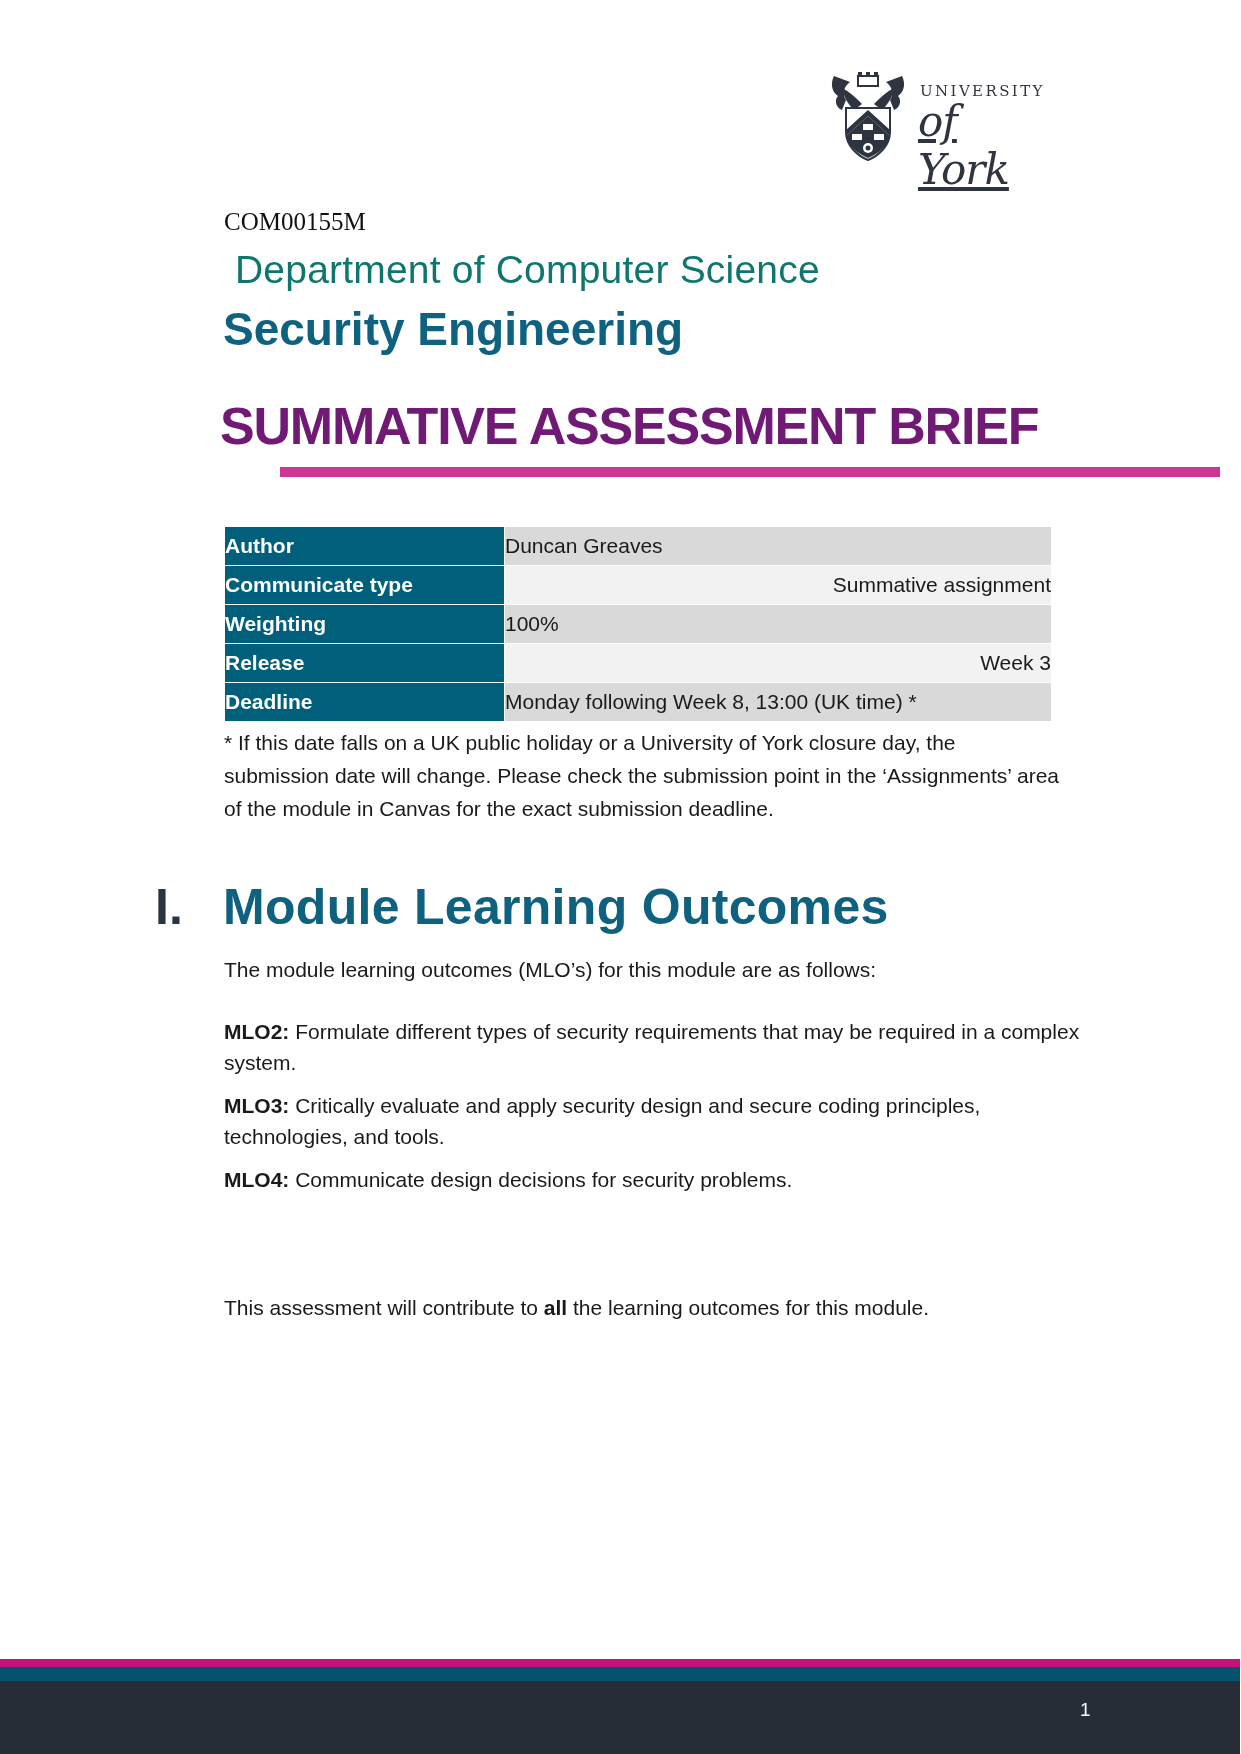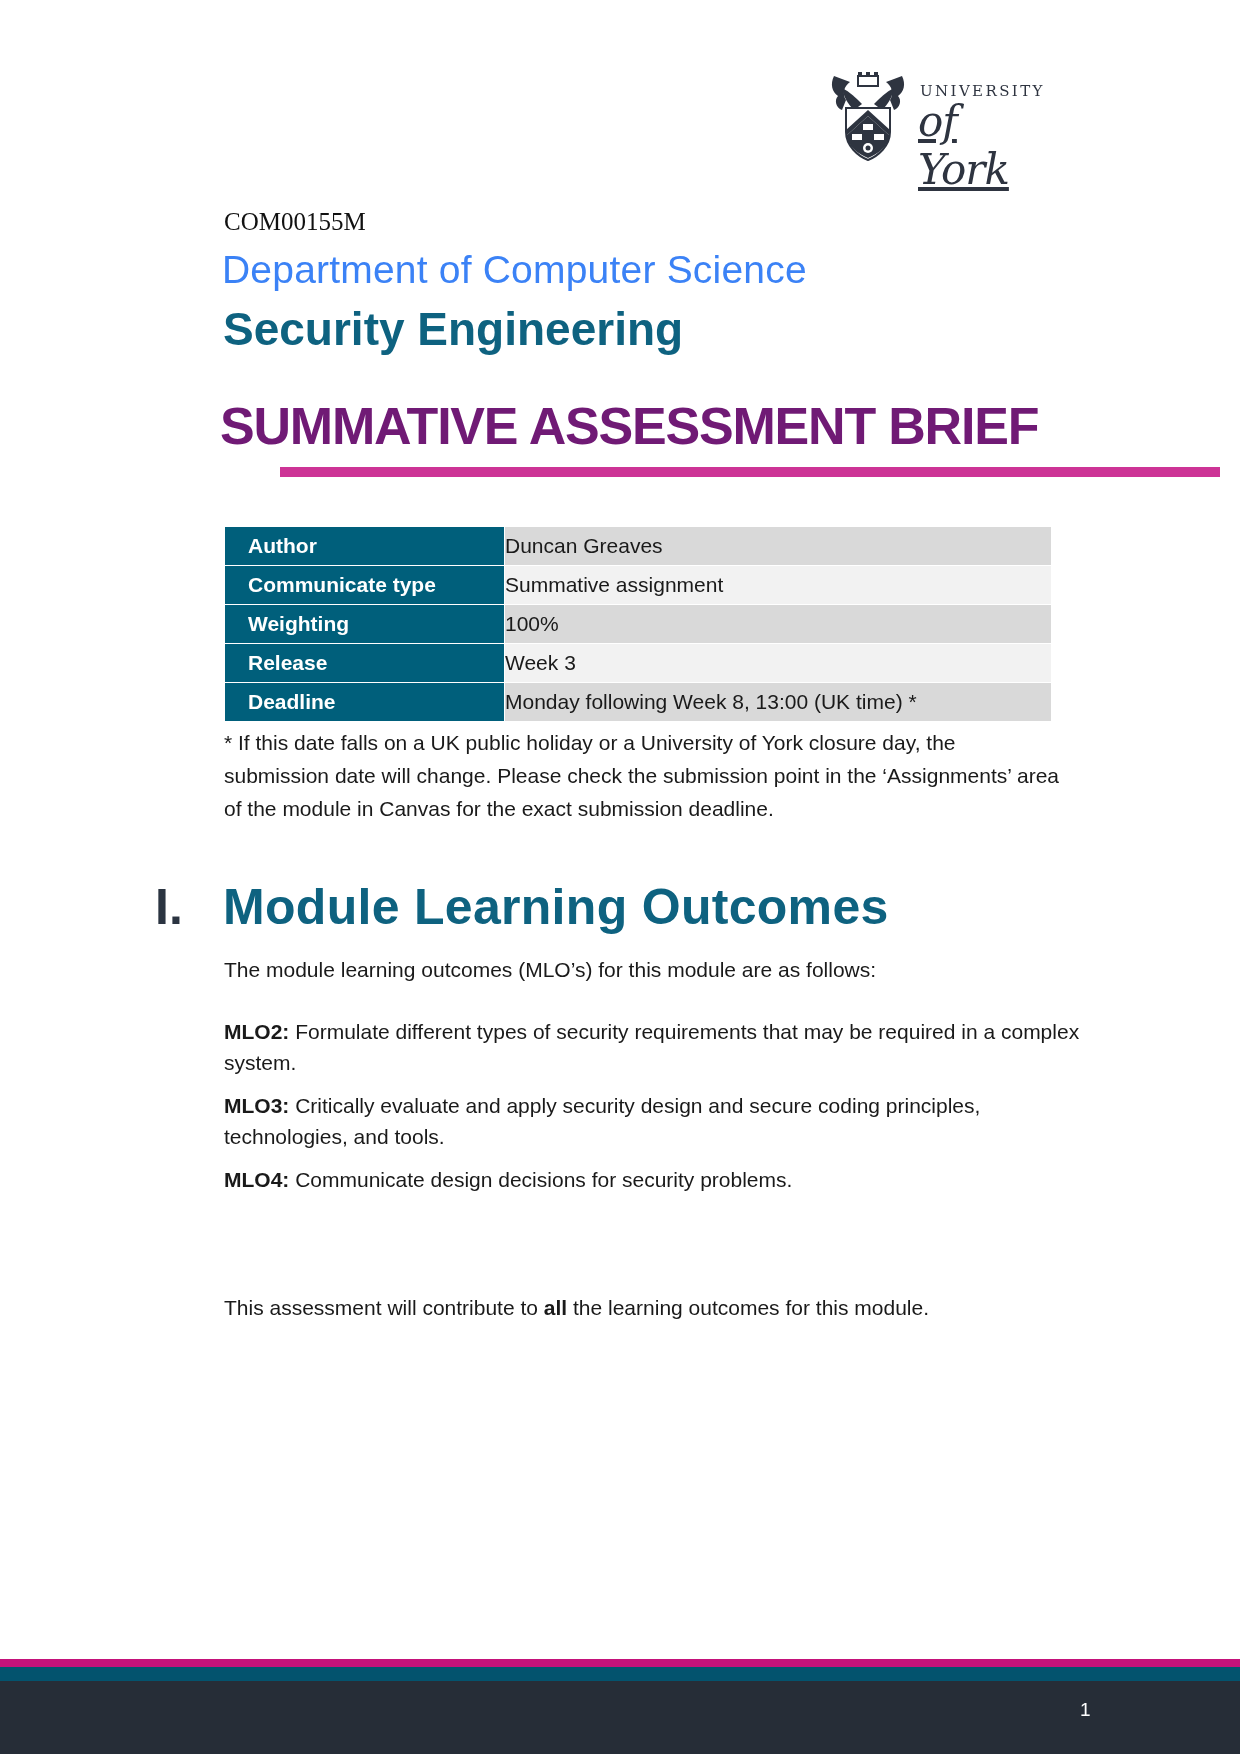--- a/index.html
+++ b/index.html
@@ -18,41 +18,41 @@
       font-family: "DejaVu Serif", serif; font-size: 15px; letter-spacing: 2.4px;
       color: #2e3440;
     }
     .logo-wordmark-bottom {
       position: absolute; left: 90px; top: 28px;
       font-family: "DejaVu Serif", serif; font-style: italic; font-size: 42px;
       color: #2e3440; letter-spacing: -1px; line-height: 48px; text-decoration: underline;
     }
 
     .course-code { left: 224px; top: 208px; font-size: 25px; color: #111; font-family: "Liberation Serif", serif; }
-    .dept { left: 222px; top: 248px; font-size: 39px; color: #3b82f6; font-family: "Liberation Sans", sans-serif; letter-spacing: 0.2px; }
+    .dept { left: 235px; top: 248px; font-size: 39px; color: #0f766e; font-family: "Liberation Sans", sans-serif; letter-spacing: 0.2px; }
     .module-title { left: 223px; top: 302px; font-size: 46px; font-weight: bold; color: #0e6280; font-family: "Liberation Sans", sans-serif; }
 
     .brief-title { left: 220px; top: 396px; font-size: 52px; font-weight: bold; color: #701a75; letter-spacing: -1.2px; font-family: "Liberation Sans", sans-serif; }
     .brief-bar { left: 280px; top: 467px; width: 940px; height: 10px; background: #cd3496; }
 
     
     .info-table { left: 225px; top: 527px; width: 826px; border-collapse: collapse; }
     .info-row { display: flex; height: 38px; }
     .info-row + .info-row { border-top: 1px solid #ffffff; }
     .info-label {
       width: 280px; background: #005f7b; color: #ffffff; font-weight: bold;
-      font-size: 21px; line-height: 37px; padding-left: 23px; box-sizing: border-box;
+      font-size: 21px; line-height: 37px; box-sizing: border-box;
       border-right: 1px solid #ffffff;
     }
     .info-value {
       flex: 1; font-size: 21px; line-height: 37px; box-sizing: border-box;
       color: #1a1a1a;
     }
     .info-row.odd .info-value { background: #d9d9d9; }
-    .info-row.even .info-value { background: #f2f2f2; }
+    .info-row.even .info-value { background: #f2f2f2; text-align: right; }
 
     .footnote { left: 224px; top: 726px; width: 840px; font-size: 21px; line-height: 33px; color: #1a1a1a; }
 
     .section-num { left: 155px; top: 878px; font-size: 50px; font-weight: bold; color: #2b3441; }
     .section-title { left: 223px; top: 878px; font-size: 50px; font-weight: bold; color: #0e6280; letter-spacing: 0.3px; }
 
     .intro { left: 224px; top: 958px; font-size: 21px; color: #1a1a1a; }
 
     .mlo-list { left: 224px; top: 1016px; width: 860px; }
     .mlo { font-size: 21px; line-height: 31px; margin-bottom: 12px; color: #1a1a1a; }

